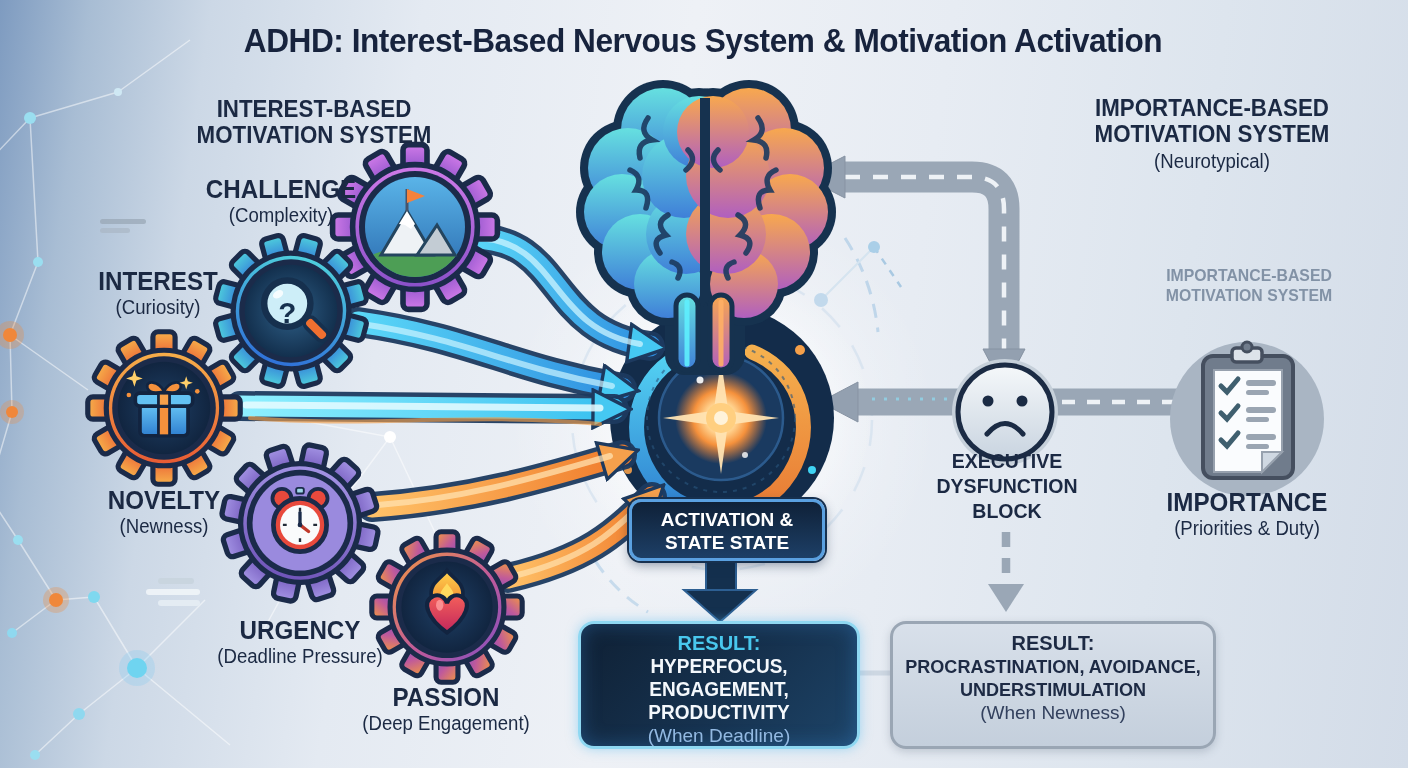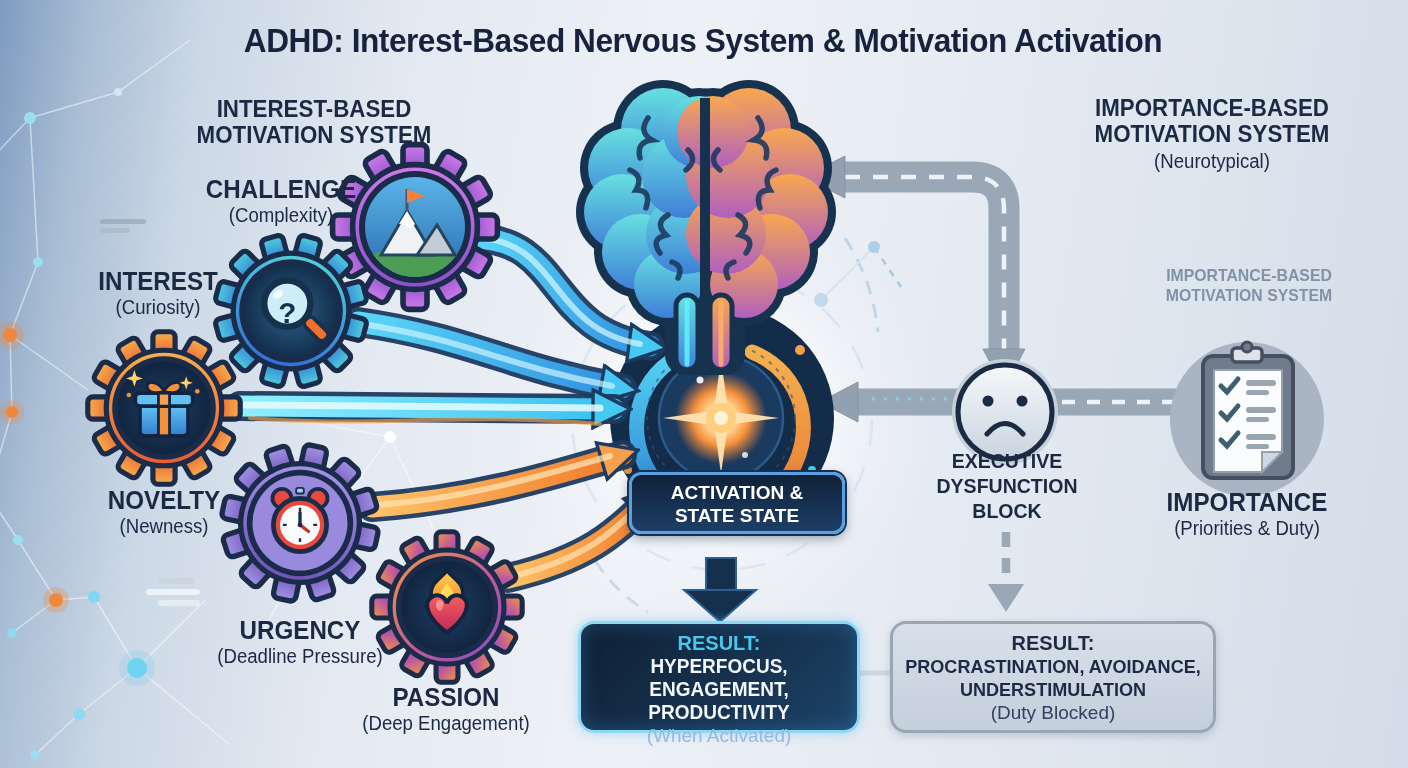--- a/index.html
+++ b/index.html
@@ -9,26 +9,26 @@
   svg.art{position:absolute;left:0;top:0;z-index:1;}
   .txt{position:absolute;z-index:2;color:#1b2943;text-align:center;white-space:nowrap;
     transform:translateX(-50%) scaleX(.93);transform-origin:center top;}
   .title{font-size:34px;font-weight:700;letter-spacing:-.5px;color:#17233d;}
   .sys-heading{font-size:24px;font-weight:700;line-height:26px;}
   .sys-sub{font-size:20px;font-weight:400;line-height:24px;margin-top:2px;}
   .ghost{font-size:17px;font-weight:700;line-height:20px;color:#8292a6;}
   .factor .fname{font-size:26px;font-weight:700;line-height:27px;}
   .factor .fsub{font-size:20px;font-weight:400;line-height:24px;}
   .block-label{font-size:21px;font-weight:700;line-height:25px;}
-  .flow-box{position:absolute;z-index:2;left:629px;top:472px;width:216px;height:62px;
+  .flow-box{position:absolute;z-index:2;left:629px;top:499px;width:196px;height:62px;
     border-radius:12px;border:3px solid #5aa0e0;box-sizing:border-box;
     background:linear-gradient(180deg,#0f2138,#1d3f66);
     box-shadow:0 0 0 2px #16304f,0 4px 12px rgba(20,40,70,.45);
     color:#fff;font-weight:700;font-size:19px;line-height:23px;text-align:center;padding-top:6px;}
-  .result{position:absolute;z-index:2;border-radius:16px;box-sizing:border-box;height:112px;
+  .result{position:absolute;z-index:2;border-radius:16px;box-sizing:border-box;height:128px;
     text-align:center;padding-top:8px;font-weight:700;}
   .result .r-line{transform:scaleX(.95);transform-origin:center;}
   .result-adhd{left:578px;top:621px;width:282px;border:3px solid #8fd8f2;
     background:linear-gradient(135deg,#0f2034 0%,#16324f 55%,#1d4468 100%);
     box-shadow:0 0 12px rgba(90,190,240,.5), inset 0 0 20px rgba(60,140,220,.35);}
   .result-adhd .r-title{color:#49c8ee;font-size:20px;line-height:23px;}
   .result-adhd .r-main{color:#f4f8fc;font-size:20px;line-height:23px;}
   .result-adhd .r-cond{color:#93b9e2;font-size:19px;font-weight:400;line-height:23px;}
   .result-nt{left:890px;top:621px;width:326px;border:3px solid #9aa6b4;
     background:linear-gradient(180deg,#d8e0ea,#c4cfdc);
@@ -492,23 +492,23 @@
 
   <div class="flow-box">
     <div>ACTIVATION &amp;</div>
     <div>STATE STATE</div>
   </div>
 
   <div class="result result-adhd">
     <div class="r-title">RESULT:</div>
     <div class="r-main r-line">HYPERFOCUS, ENGAGEMENT,</div>
     <div class="r-main r-line">PRODUCTIVITY</div>
-    <div class="r-cond">(When Activated)</div>
+    <div class="r-cond">(When Deadline)</div>
   </div>
 
   <div class="result result-nt">
     <div class="r-title">RESULT:</div>
     <div class="r-main r-line">PROCRASTINATION, AVOIDANCE,</div>
     <div class="r-main r-line">UNDERSTIMULATION</div>
-    <div class="r-cond">(Duty Blocked)</div>
+    <div class="r-cond">(When Newness)</div>
   </div>
 
 </div>
 
 </body></html>

